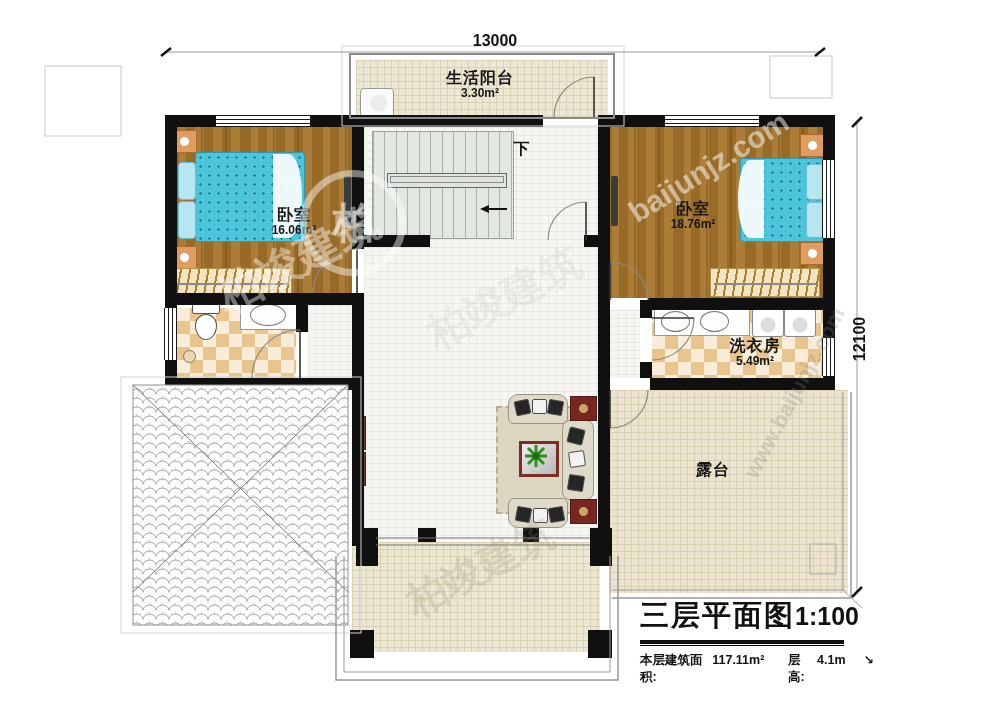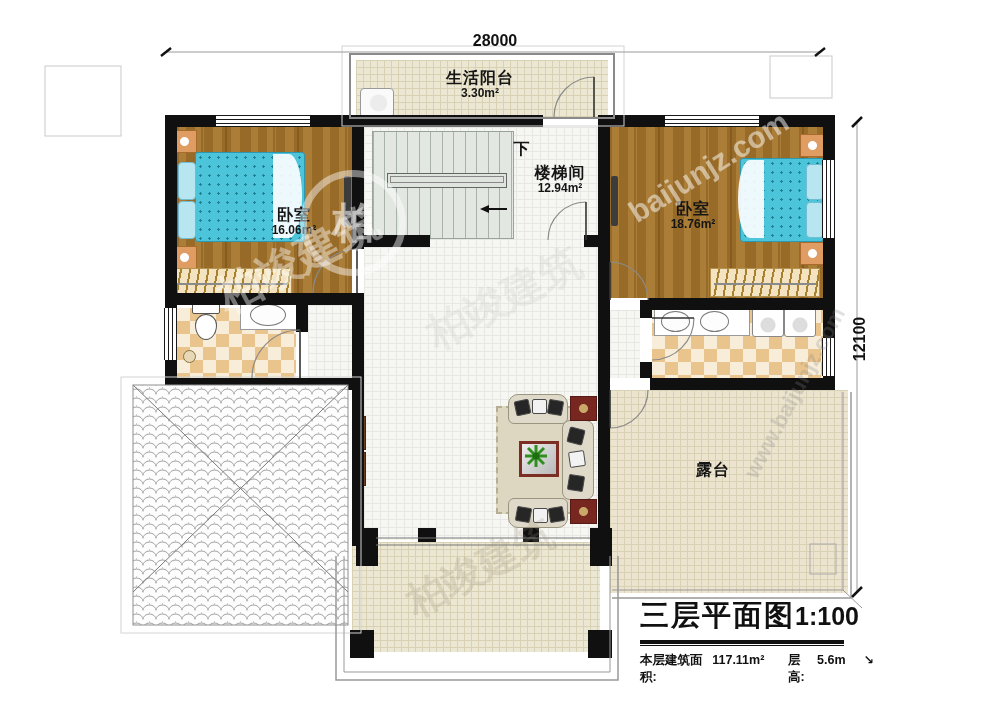--- a/index.html
+++ b/index.html
@@ -228,52 +228,52 @@
     </g>
   </svg>
 
   <div class="label" style="left:415px;top:69px;width:130px;">
     <span class="nm">生活阳台</span>
     <span class="ar">3.30m²</span>
   </div>
   <div class="label" style="left:508px;top:140px;width:28px;">
     <span class="nm">下</span>
   </div>
-  <div class="label" style="left:505px;top:164px;width:110px;">
-    <span class="nm">楼梯间</span>
-    <span class="ar">12.94m²</span>
-  </div>
   <div class="label" style="left:239px;top:206px;width:110px;">
     <span class="nm">卧室</span>
     <span class="ar">16.06m²</span>
   </div>
   <div class="label" style="left:638px;top:200px;width:110px;">
     <span class="nm">卧室</span>
     <span class="ar">18.76m²</span>
   </div>
+  <div class="label" style="left:700px;top:337px;width:110px;">
+    <span class="nm">洗衣房</span>
+    <span class="ar">5.49m²</span>
+  </div>
   <div class="label" style="left:658px;top:461px;width:110px;">
     <span class="nm">露台</span>
   </div>
 
-  <div class="dimlabel" style="left:463px;top:32px;width:64px;text-align:center;">28000</div>
+  <div class="dimlabel" style="left:463px;top:32px;width:64px;text-align:center;">13000</div>
   <div class="dimlabel" style="left:832px;top:330px;width:56px;text-align:center;transform:rotate(-90deg);transform-origin:center;">12100</div>
 
   <div id="titleblock" style="left:632px;top:596px;width:242px;height:84px;">
     <div style="display:flex;align-items:baseline;padding-left:8px;">
       <span style="font-size:29px;font-weight:bold;color:#111;letter-spacing:2px;">三层平面图</span>
       <span style="font-size:25px;font-weight:bold;color:#111;">1:100</span>
     </div>
     <div style="margin:4px 0 1px 8px;width:204px;height:4px;background:#111;"></div>
     <div style="margin-left:8px;width:204px;height:1px;background:#111;"></div>
     <div style="display:flex;align-items:baseline;gap:4px;padding:6px 0 0 8px;font-size:12.5px;font-weight:bold;color:#111;">
       <span>本层建筑面积:</span>
       <span>117.11m²</span>
       <span style="width:18px;"></span>
       <span>层高:</span>
-      <span>5.6m</span>
+      <span>4.1m</span>
       <span style="margin-left:14px;">↘</span>
     </div>
   </div>
 
   <div class="wm" style="left:300px;top:170px;width:92px;height:92px;border:7px solid rgba(255,255,255,.45);border-radius:50%;
               display:flex;align-items:center;justify-content:center;">
     <span style="font-size:42px;color:rgba(255,255,255,.55);">柏</span>
   </div>
   <span class="wm" style="left:210px;top:230px;font-size:44px;color:rgba(255,255,255,.42);transform:rotate(-28deg);">柏竣建筑</span>
   <span class="wm" style="left:618px;top:150px;font-size:30px;color:rgba(255,255,255,.5);transform:rotate(-32deg);">baijunjz.com</span>

